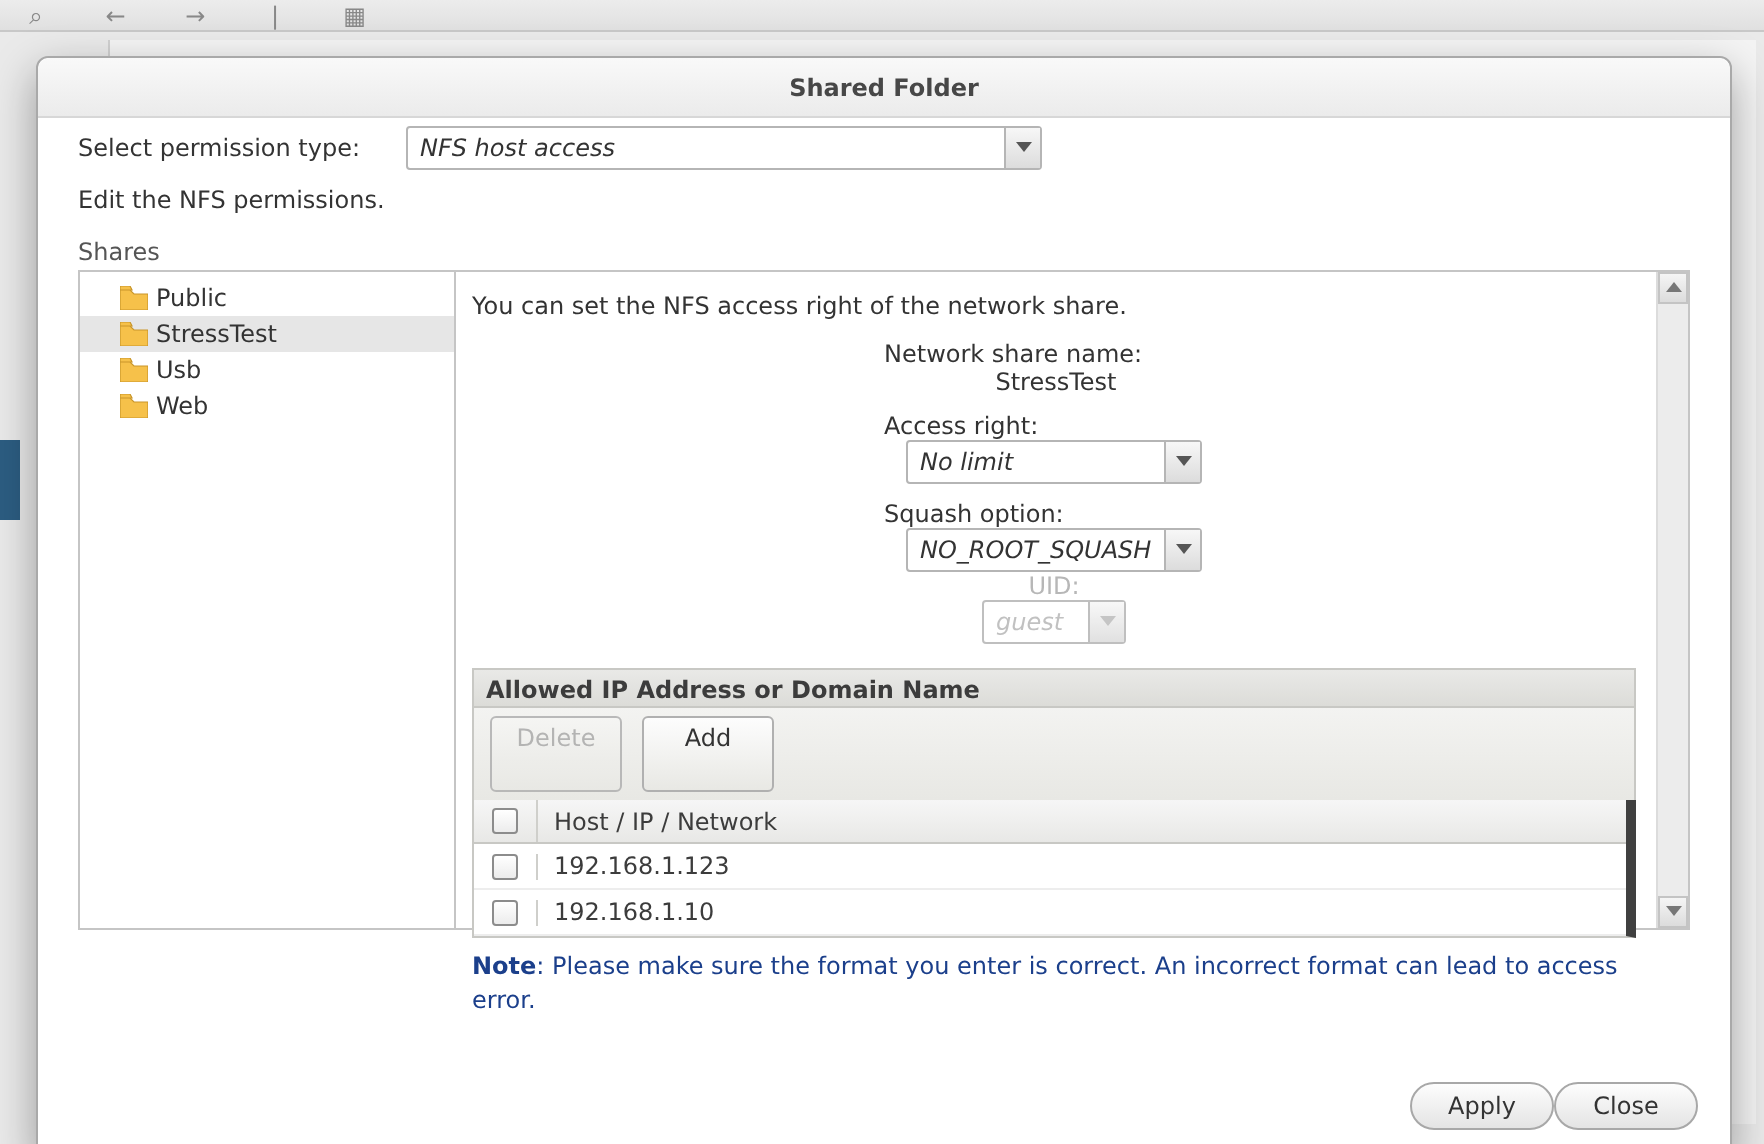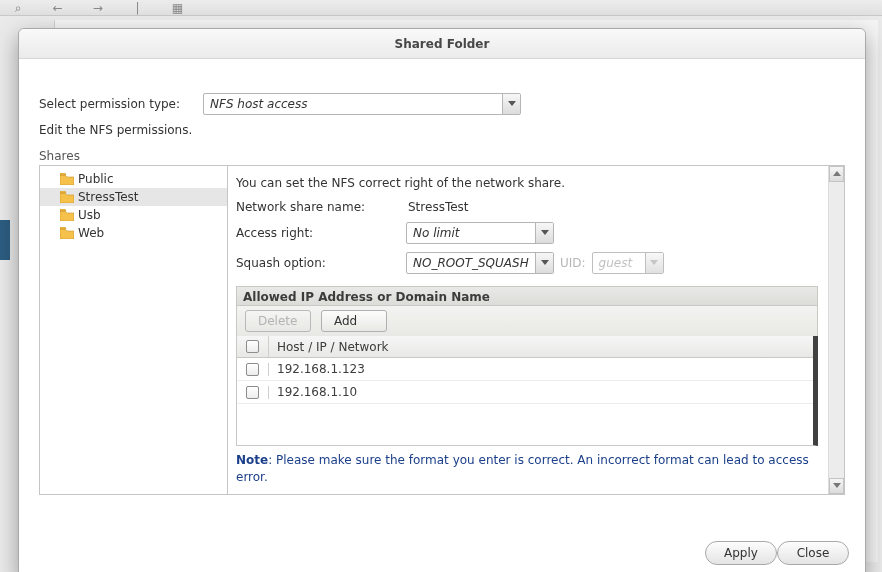--- a/index.html
+++ b/index.html
@@ -62,21 +62,21 @@
     text-align:center;
     font-weight:bold;
     color:#474747;
     background:linear-gradient(#f9f9f9,#ebebeb);
     border-bottom:1px solid #d7d7d7;
     border-top-left-radius:6px;
     border-top-right-radius:6px;
   }
   .content {
     flex:1;
-    padding:34px 20px 6px 20px;
+    padding:4px 20px 6px 20px;
     display:flex;
     flex-direction:column;
   }
 
   .row-perm {
     display:flex;
     align-items:center;
     margin-bottom:8px;
   }
   .row-perm label { width:164px; color:#333; }
@@ -165,21 +165,21 @@
     background:linear-gradient(#f5f5f5,#dcdcdc);
     border:1px solid #c4c4c4;
     display:flex;
     align-items:center;
     justify-content:center;
   }
   .scroll-arrow.top { top:0; }
   .scroll-arrow.bot { bottom:0; }
 
   .intro { margin:0 0 8px 0; line-height:18px; }
-  .field-row { display:flex; align-items:center; margin-bottom:8px; }
+  .field-row { display:flex; align-items:center; margin-bottom:8px;flex-direction:column; }
   .field-row .lab { width:170px; }
   .value-text { padding-left:2px; }
 
   .sel-small { width:148px; }
   .uid-lab { margin:0 6px 0 6px; color:#b7b7b7; }
   .uid-sel { width:72px; }
   .uid-sel .txt { color:#b7b7b7; }
   .disabled { opacity:0.85; }
 
   .panel-hdr {
@@ -263,30 +263,30 @@
     border-radius:12px;
     background:linear-gradient(#fdfdfd,#e4e4e4);
     font-family:inherit;
     font-size:12px;
     color:#333;
     cursor:pointer;
     line-height:22px;
     text-align:center;
   }
   .btn-small {
-    height:22px;
+    height:38px;
     min-width:66px;
     padding:0 12px;
     border:1px solid #b0b0b0;
     border-radius:3px;
     background:linear-gradient(#fdfdfd,#e8e8e4);
     font-family:inherit;
     font-size:12px;
     cursor:pointer;
-    text-align:left;
+    text-align:center;
     line-height:20px;
   }
   .btn-small.disabled { color:#aaa; cursor:default; background:linear-gradient(#f6f6f4,#e8e8e4); }
 
 </style>
 </head>
 <body>
 
 <div class="bg-toolbar">
   <span class="tbtn">⌕</span>
@@ -350,21 +350,21 @@
             <svg width="14" height="12">
                 <path d="M0 2 L5 2 L7 4 L14 4 L14 12 L0 12 Z M0 2 L0 0 L5 0 L6 2 Z" fill="#f6c14a" stroke="#c9962a" stroke-width="0.6"></path>
               </svg>
           </span>
           <span>Web</span>
         </div>
       </div>
 
       <div class="right-pane">
         <div class="right-body">
-          <p class="intro">You can set the NFS correct right of the network share.</p>
+          <p class="intro">You can set the NFS access right of the network share.</p>
 
           <div class="field-row">
             <span class="lab">Network share name:</span>
             <span class="value-text">StressTest</span>
           </div>
 
           <div class="field-row">
             <span class="lab">Access right:</span>
             <div class="select-like sel-small">
               <span class="txt">No limit</span>

